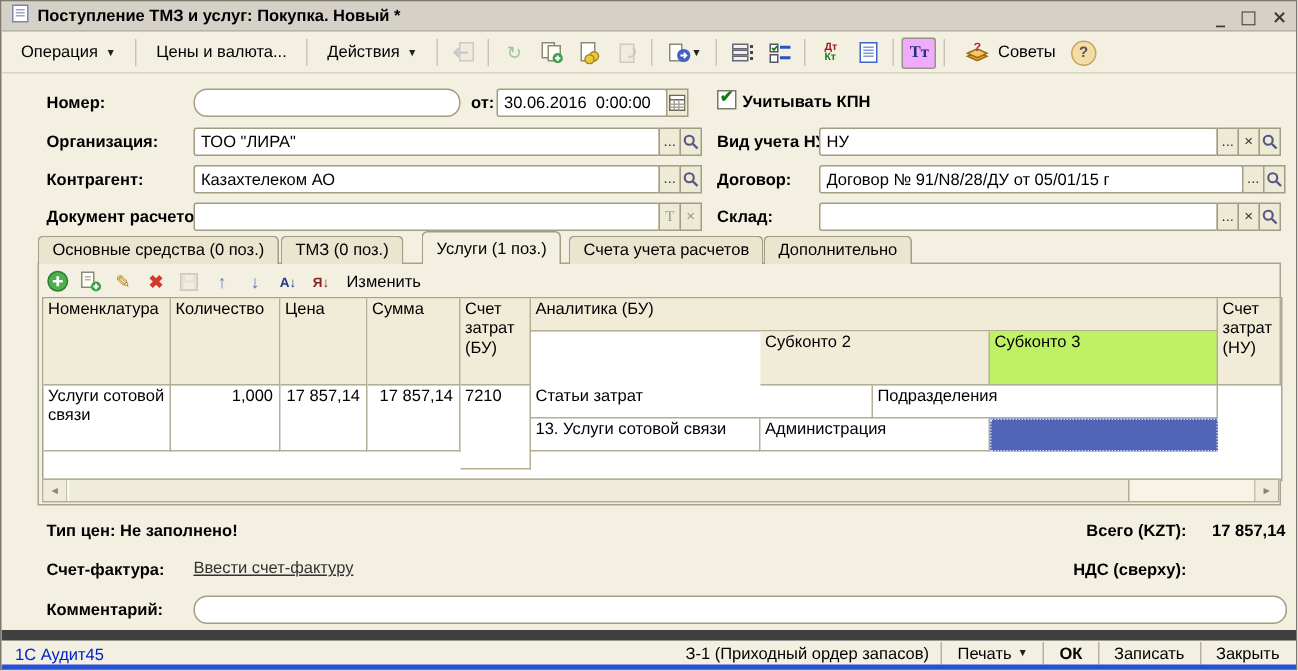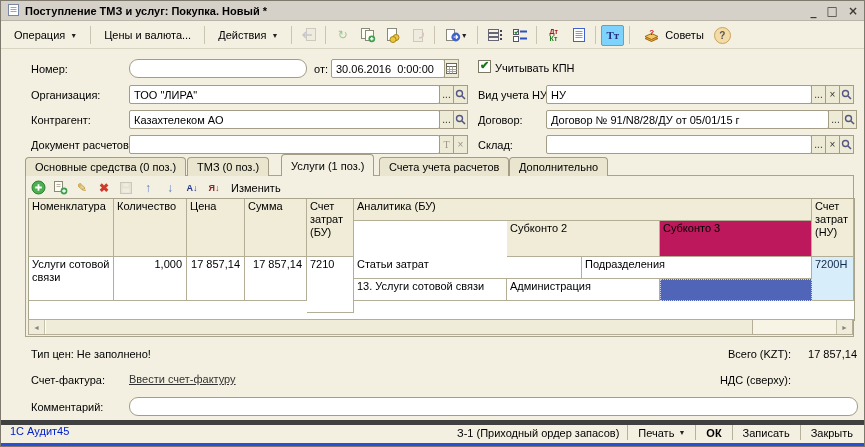--- a/index.html
+++ b/index.html
@@ -14,29 +14,29 @@
   .wbtn{background:none;border:none;font:bold 12px "DejaVu Sans",sans-serif;color:#3c3a35;padding:0;line-height:1;cursor:default;}
   
   .toolbar{position:absolute;left:0;top:21px;width:100%;height:27px;display:flex;align-items:center;
            padding:0 5px;gap:2px;border-bottom:1px solid #d8d4c2;box-sizing:border-box;}
   .tbt{height:20px;border:1px solid transparent;background:transparent;
        font:11px "Liberation Sans",sans-serif;display:flex;align-items:center;gap:5px;padding:0 7px;white-space:nowrap;}
   .car{font-size:7px;color:#222;line-height:1;}
   .vsep{width:1px;height:18px;background:#c9c5b0;margin:0 3px;}
   .tbi{width:23px;height:21px;border:1px solid transparent;background:transparent;display:flex;
        align-items:center;justify-content:center;padding:0;position:relative;}
-  .tbi.pressed{border:1px solid #989485;background:#7dd3fc;border-radius:2px;justify-content:center;}
+  .tbi.pressed{border:1px solid #989485;background:#f0abfc;border-radius:2px;justify-content:center;}
   .dis{opacity:.5;}
   .dtkt{font:bold 7px "Liberation Sans",sans-serif;line-height:7px;text-align:left;}
   .dtkt .d{color:#a01818;} .dtkt .k{color:#147a14;}
   .ttxt{font:bold 11px "Liberation Serif",serif;color:#203080;}
   .helpc{width:15px;height:15px;border-radius:50%;background:#f4dca6;border:1px solid #c7a362;
          display:flex;align-items:center;justify-content:center;font:bold 10px "Liberation Sans",sans-serif;color:#555;}
   
-  .lbl{position:absolute;white-space:nowrap;}
+  .lbl{position:absolute;white-space:nowrap;font-weight:bold;}
   .fld{position:absolute;height:19px;border:1px solid #a29d84;background:#fff;
        font:11px "Liberation Sans",sans-serif;padding:0 4px;box-sizing:border-box;border-radius:2px;color:#000;}
   .rnd{border-radius:9px;}
   .fbtn{position:absolute;width:15px;height:19px;border:1px solid #a29d84;background:#edead6;
         font:10px "Liberation Sans",sans-serif;padding:0;display:flex;align-items:center;justify-content:center;
         box-sizing:border-box;color:#333;}
   .fbtn.gray{color:#9a978a;}
   .cb{position:absolute;width:13px;height:13px;background:#fff;border:1px solid #7c7866;
       display:flex;align-items:center;justify-content:center;box-sizing:border-box;}
   .cb span{color:#157a15;font-weight:bold;font-size:11px;line-height:1;margin-top:-2px;}
@@ -48,35 +48,35 @@
          box-sizing:border-box;background:#f3f0e1;z-index:1;}
   .ttb{position:absolute;left:28px;top:177px;height:19px;display:flex;align-items:center;gap:4px;z-index:3;}
   .ti{width:18px;height:17px;display:flex;align-items:center;justify-content:center;border:none;background:transparent;padding:0;}
   .glyph{font-size:12px;line-height:1;}
   
   .tbl{position:absolute;left:27px;top:197px;width:825px;height:121px;background:#fff;
        border:1px solid #a8a48c;box-sizing:content-box;z-index:3;}
   .c{position:absolute;border-right:1px solid #b3ae95;border-bottom:1px solid #b3ae95;box-sizing:border-box;
      padding:1px 3px;overflow:hidden;line-height:13px;}
   .hd{background:#f0ecd7;}
-  .hd3{background:#be185d;}
+  .hd3{background:#bef264;}
   .num{text-align:right;padding-right:4px;}
   .sel{background:#5064b8;border:1px dotted #cdd5ee;}
   .nucell{background:#d7edf9;color:#10284a;}
   
   .hscroll{position:absolute;left:27px;top:318px;width:825px;height:16px;background:#f7f4e6;
            border:1px solid #b3ae95;box-sizing:border-box;display:flex;z-index:3;}
   .sbtn{width:16px;height:100%;background:#f0ecdb;display:flex;align-items:center;justify-content:center;
         font-size:7px;color:#8a8675;border:none;padding:0;}
   .sthumb{width:706px;background:#efecd9;border-left:1px solid #fff;border-right:1px solid #b3ae95;}
   .strack{flex:1;}
   .lnk{text-decoration:underline;background:none;border:none;font:11px "Liberation Sans",sans-serif;padding:0;color:#333;}
   
-  .status{position:absolute;left:0;top:419px;width:100%;height:23px;border-top:5px solid #404040;
-          display:flex;align-items:flex-start;padding:0 9px;box-sizing:border-box;}
+  .status{position:absolute;left:0;top:419px;width:100%;height:23px;border-top:7px solid #404040;
+          display:flex;align-items:flex-end;padding:0 9px;box-sizing:border-box;}
   .app{color:#0021cc;background:none;border:none;font:11px "Liberation Sans",sans-serif;padding:0;}
   .sright{margin-left:auto;display:flex;align-items:center;gap:8px;}
   .sbtx{background:none;border:none;font:11px "Liberation Sans",sans-serif;padding:0 2px;display:flex;align-items:center;gap:4px;}
   .ok{font-weight:bold;}
   .ssep{width:1px;height:15px;background:#b5b19a;}
   .blue{position:absolute;left:0;top:442px;width:100%;height:5px;background:#2a4fd7;}
 </style>
 </head>
 <body>
 
@@ -345,21 +345,20 @@
     <div class="c" style="left:0;top:58px;width:85px;height:44px;">Услуги сотовой связи</div>
     <div class="c num" style="left:85px;top:58px;width:73px;height:44px;">1,000</div>
     <div class="c num" style="left:158px;top:58px;width:58px;height:44px;">17 857,14</div>
     <div class="c num" style="left:216px;top:58px;width:62px;height:44px;">17 857,14</div>
     <div class="c" style="left:278px;top:58px;width:47px;height:56px;">7210</div>
     <div class="c" style="left:325px;top:58px;width:228px;height:22px;">Статьи затрат</div>
     <div class="c" style="left:553px;top:58px;width:230px;height:22px;">Подразделения</div>
     <div class="c" style="left:325px;top:80px;width:153px;height:22px;">13. Услуги сотовой связи</div>
     <div class="c" style="left:478px;top:80px;width:153px;height:22px;">Администрация</div>
     <div class="c sel" style="left:631px;top:80px;width:152px;height:22px;"></div>
-    <div class="c nucell" style="left:783px;top:58px;width:42px;height:44px;">7200Н</div>
 
     <div class="c" style="left:0;top:102px;width:825px;height:19px;border-right:none;"></div>
   </div>
 
   <div class="hscroll">
     <button class="sbtn" style="border-right:1px solid #c5c1a8;">◄</button>
     <div class="sthumb"></div>
     <div class="strack"></div>
     <button class="sbtn" style="border-left:1px solid #c5c1a8;">►</button>
   </div>

